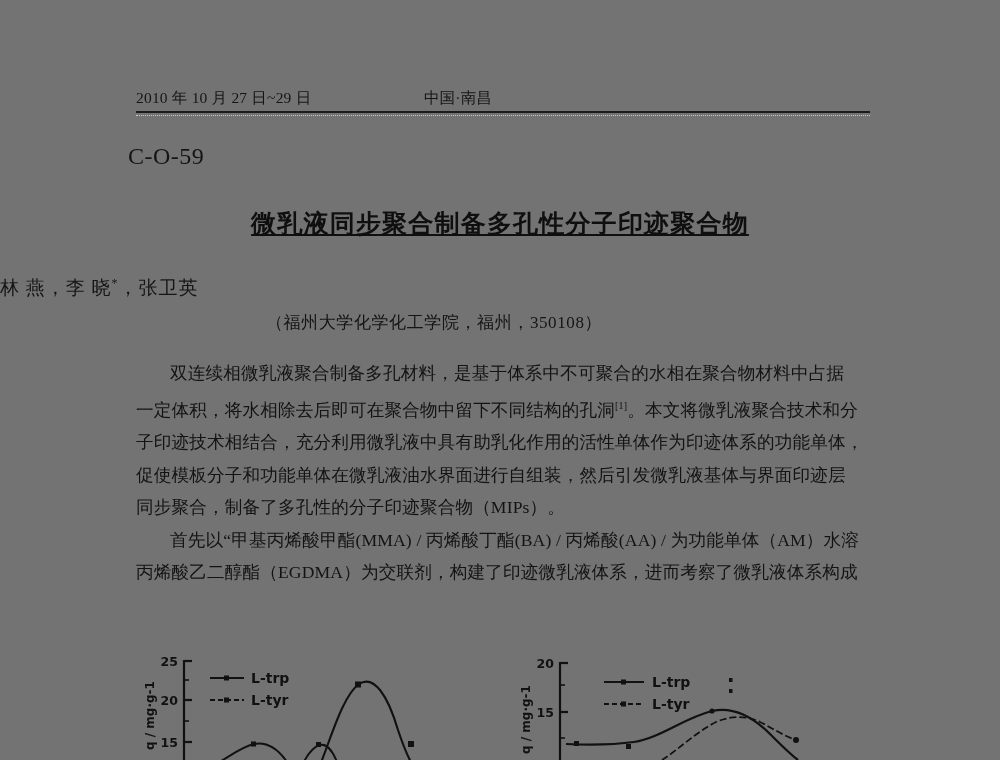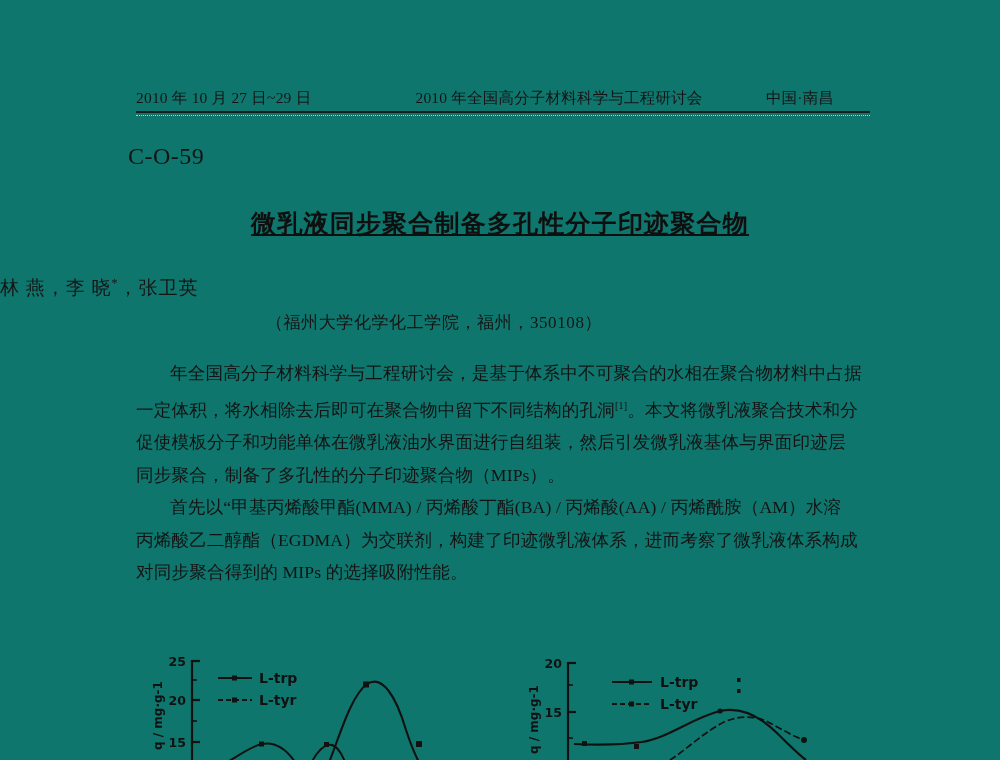--- a/index.html
+++ b/index.html
@@ -15,21 +15,21 @@
     font-family: "Liberation Serif", "DejaVu Serif", serif;
     color: #1a1a1a;
     position: relative;
   }
 
   .page {
     position: absolute;
     left: 0; top: 0;
     width: 1000px;
     height: 760px;
-    background: #0f766e;
+    background: #737373;
   }
 
   
   .running-header {
     position: absolute;
     left: 136px;
     top: 88px;
     width: 734px;
     display: flex;
     align-items: baseline;
@@ -124,21 +124,21 @@
   }
   .para-line.indent { text-indent: 34px; }
   .para-line sup {
     font-size: 10px;
     vertical-align: super;
   }
 
   
   .figures {
     position: absolute;
-    left: 148px;
+    left: 140px;
     top: 652px;
     width: 736px;
     height: 108px;
     display: flex;
     gap: 16px;
   }
   .fig {
     position: relative;
     width: 360px;
     height: 108px;
@@ -146,44 +146,43 @@
   }
   .fig svg { display: block; }
 </style>
 </head>
 <body>
 
 <div class="page">
 
   <div class="running-header">
     <span class="rh-left">2010 年 10 月 27 日~29 日</span>
-    <span class="rh-center">2010 年全国高分子材料科学与工程研讨会</span>
     <span class="rh-right">中国·南昌</span>
   </div>
   <div class="header-rule"></div>
   <div class="header-rule-faint"></div>
 
   <div class="paper-id">C-O-59</div>
 
   <div class="doc-title">微乳液同步聚合制备多孔性分子印迹聚合物</div>
 
   <div class="authors">
     <span>林  燕，李  晓</span><span class="sup">*</span><span>，张卫英</span>
   </div>
 
   <div class="affiliation">（福州大学化学化工学院，福州，350108）</div>
 
   <div class="body-block">
-    <div class="para-line indent">年全国高分子材料科学与工程研讨会，是基于体系中不可聚合的水相在聚合物材料中占据</div>
+    <div class="para-line indent">双连续相微乳液聚合制备多孔材料，是基于体系中不可聚合的水相在聚合物材料中占据</div>
     <div class="para-line">一定体积，将水相除去后即可在聚合物中留下不同结构的孔洞<sup>[1]</sup>。本文将微乳液聚合技术和分</div>
+    <div class="para-line">子印迹技术相结合，充分利用微乳液中具有助乳化作用的活性单体作为印迹体系的功能单体，</div>
     <div class="para-line">促使模板分子和功能单体在微乳液油水界面进行自组装，然后引发微乳液基体与界面印迹层</div>
     <div class="para-line">同步聚合，制备了多孔性的分子印迹聚合物（MIPs）。</div>
-    <div class="para-line indent">首先以“甲基丙烯酸甲酯(MMA) / 丙烯酸丁酯(BA) / 丙烯酸(AA) / 丙烯酰胺（AM）水溶</div>
+    <div class="para-line indent">首先以“甲基丙烯酸甲酯(MMA) / 丙烯酸丁酯(BA) / 丙烯酸(AA) / 为功能单体（AM）水溶</div>
     <div class="para-line">丙烯酸乙二醇酯（EGDMA）为交联剂，构建了印迹微乳液体系，进而考察了微乳液体系构成</div>
-    <div class="para-line">对同步聚合得到的 MIPs 的选择吸附性能。</div>
   </div>
 
   <div class="figures">
 
     <div class="fig">
       <svg width="360" height="108" viewBox="0 0 360 108">
 
         <line x1="44" y1="8" x2="44" y2="108" stroke="#111" stroke-width="2.2"></line>
 
         <line x1="44" y1="9" x2="52" y2="9" stroke="#111" stroke-width="2.2"></line>

